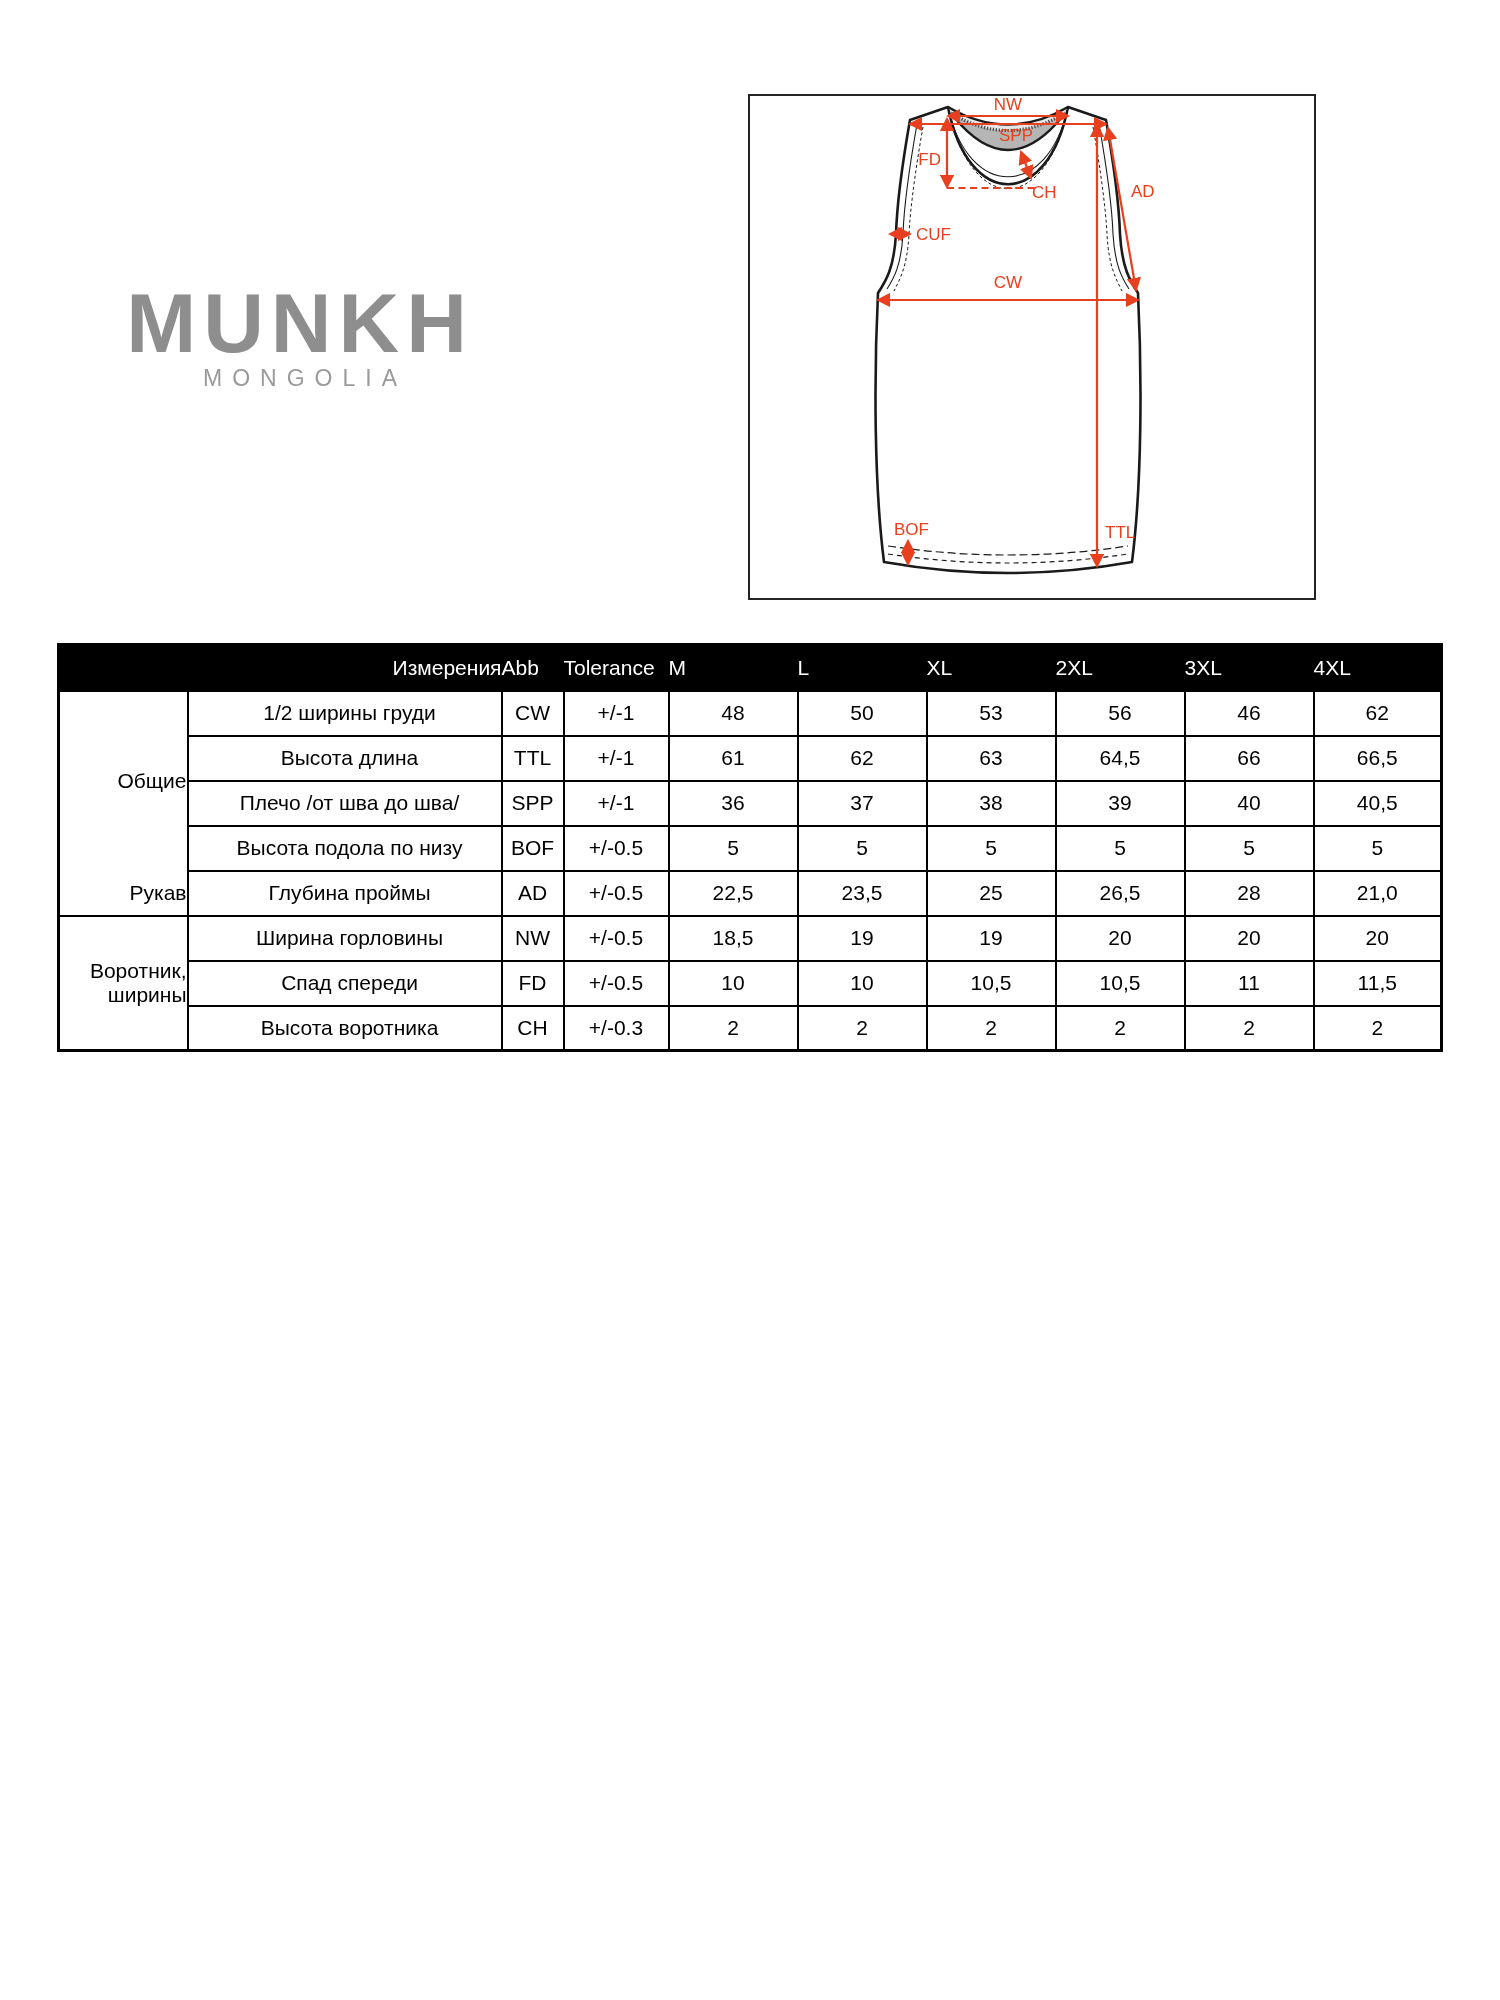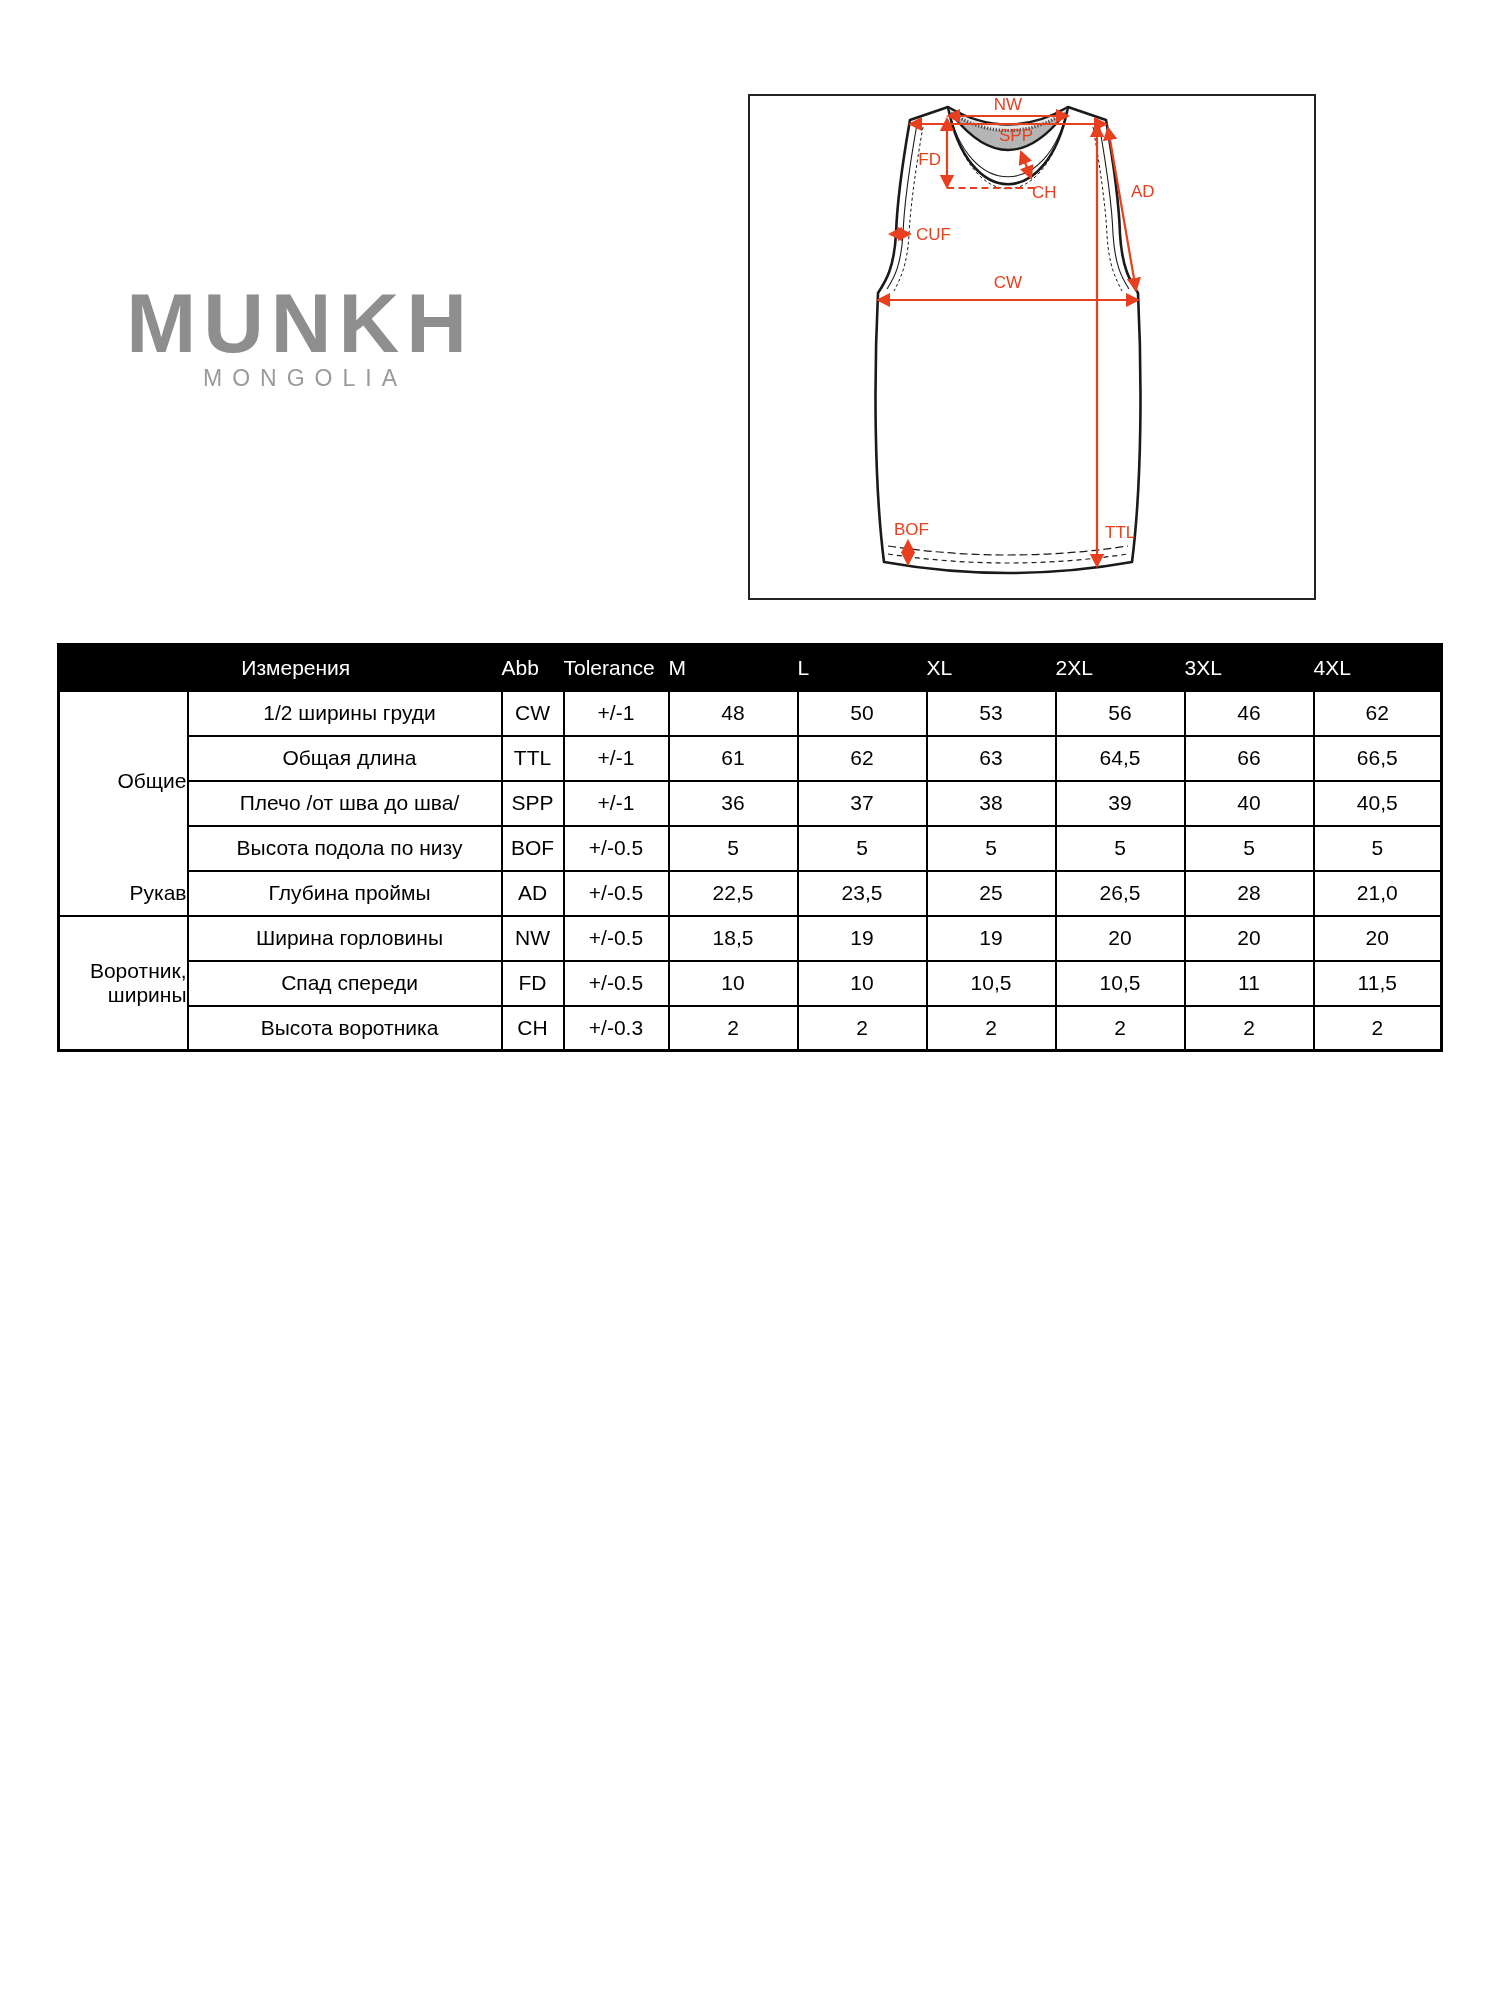--- a/index.html
+++ b/index.html
@@ -15,21 +15,21 @@
   .diagram-box { position:absolute; left:748px; top:94px; width:568px; height:506px; }
   .diagram-box svg { display:block; }
   .red-label { font-family:"Liberation Sans", sans-serif; font-size:17px; fill:#E8401E; }
 
   
   .size-table { position:absolute; left:57px; top:643px; width:1383px;
                 border-collapse:collapse; table-layout:fixed;
                 font-size:21px; color:#000; border:3px solid #000; }
   .size-table th { background:#000; color:#fff; font-weight:400; height:46px;
                    text-align:left; border:none; }
-  .size-table th.h-meas { text-align:center; padding-left:30px; }
+  .size-table th.h-meas { text-align:right; padding-left:30px; }
   .size-table td { border:2px solid #000; height:45px; text-align:center;
                    vertical-align:middle; background:#fff; }
   .size-table td.c-name { text-align:center; padding-left:10px; }
   .size-table td.c-group { text-align:right; }
   .size-table td.grp-a { border-bottom-style:hidden; }
   .size-table td.grp-b { border-top-style:hidden; }
 </style>
 </head>
 <body>
 
@@ -132,21 +132,21 @@
         <td>CW</td>
         <td>+/-1</td>
         <td>48</td>
         <td>50</td>
         <td>53</td>
         <td>56</td>
         <td>46</td>
         <td>62</td>
       </tr>
       <tr>
-        <td class="c-name">Общая длина</td>
+        <td class="c-name">Высота длина</td>
         <td>TTL</td>
         <td>+/-1</td>
         <td>61</td>
         <td>62</td>
         <td>63</td>
         <td>64,5</td>
         <td>66</td>
         <td>66,5</td>
       </tr>
       <tr>

